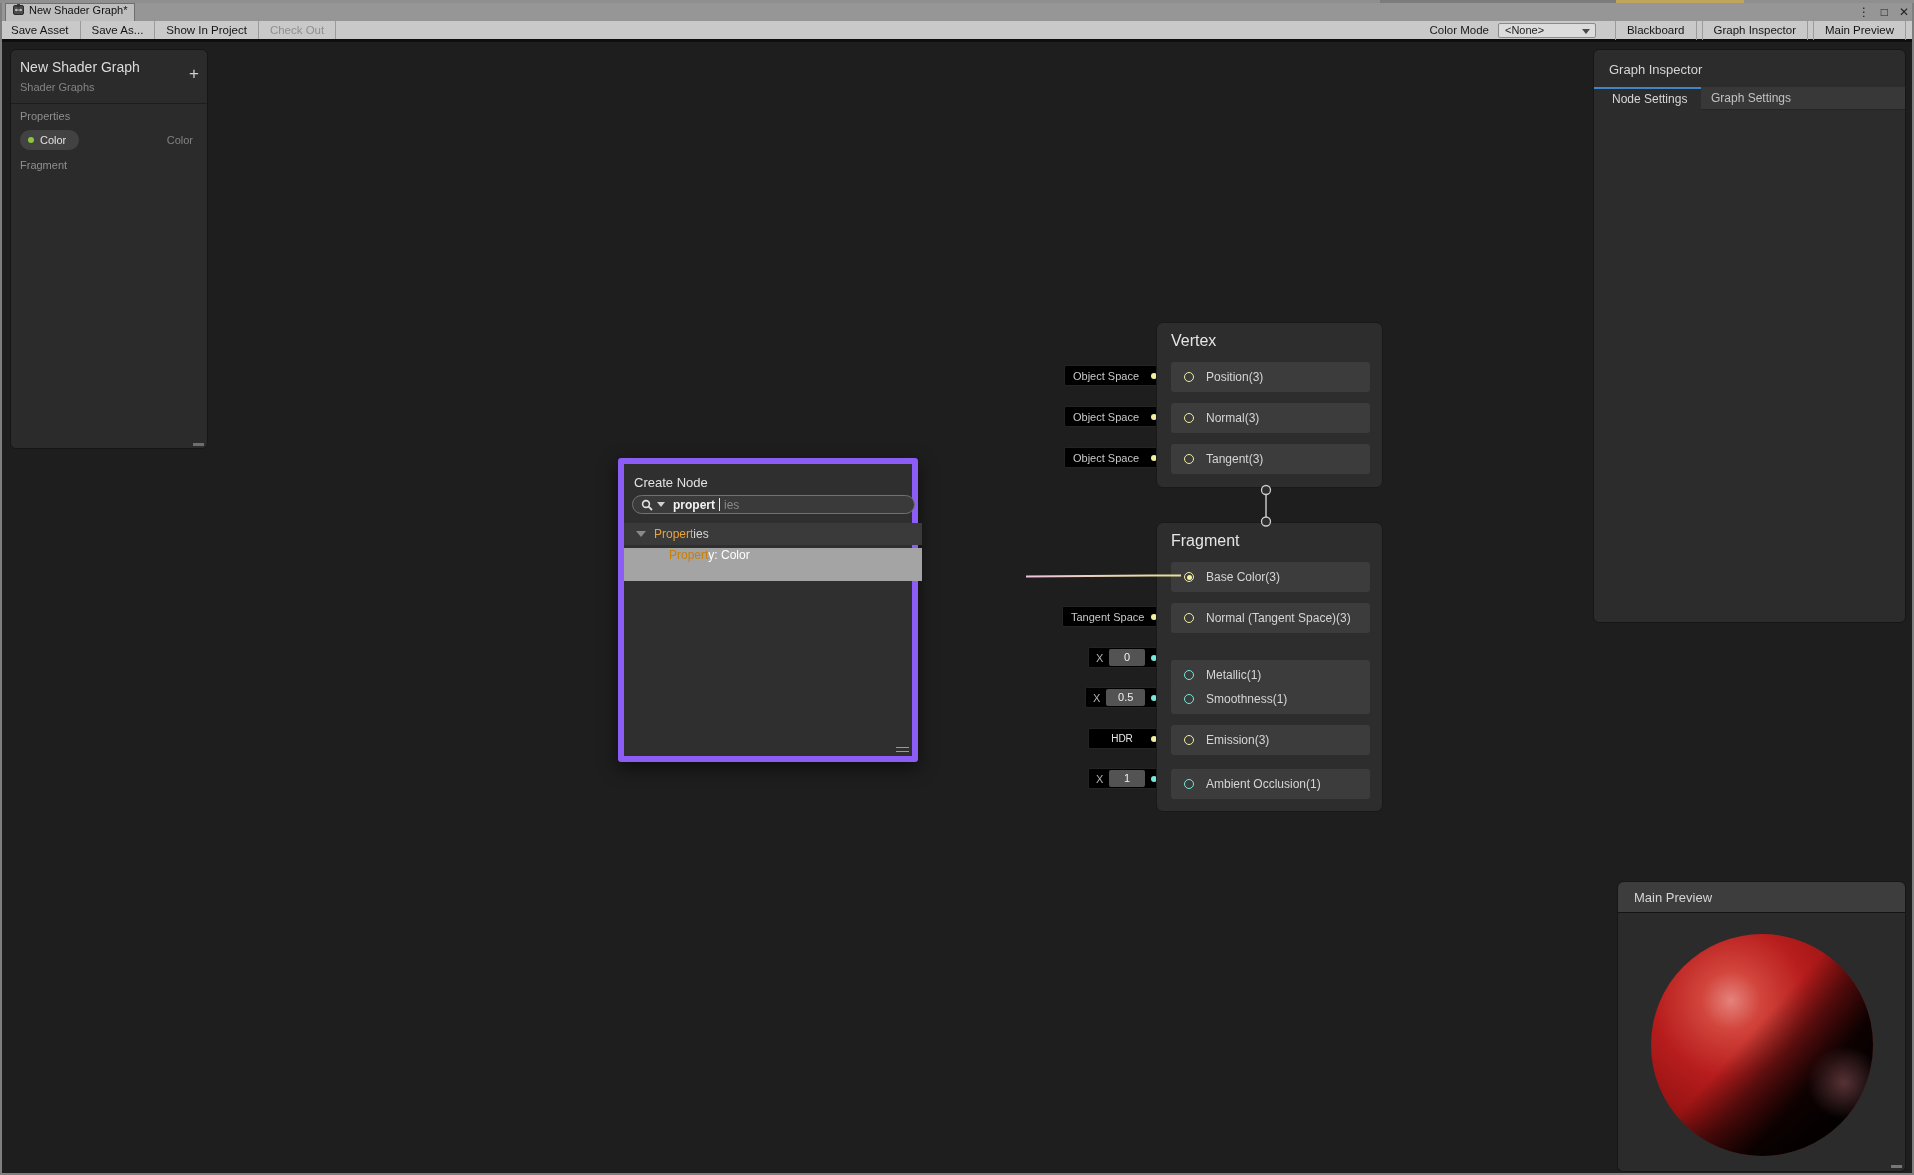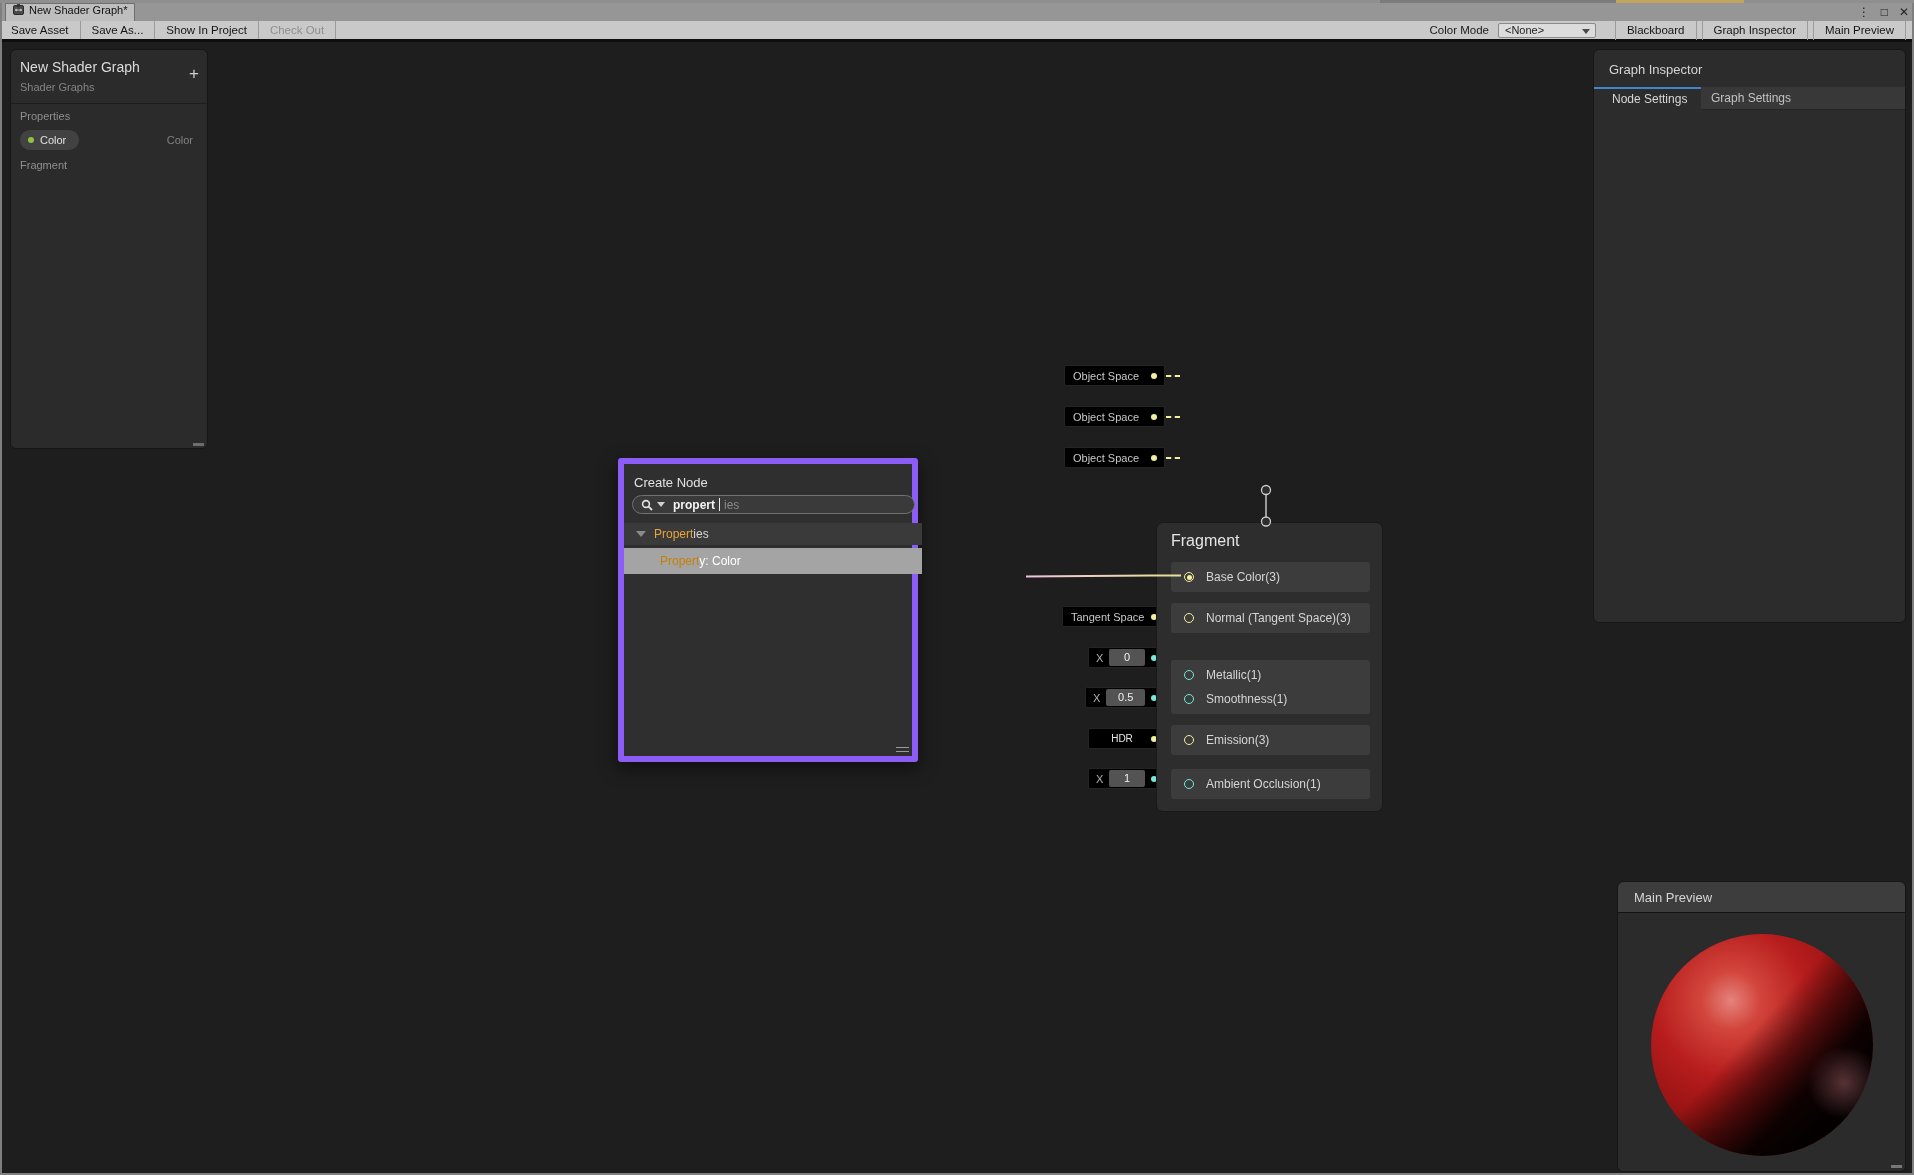--- a/index.html
+++ b/index.html
@@ -102,22 +102,22 @@
                border-radius:10px; display:flex; align-items:center; padding-left:8px; gap:4px; }
   .cd-search .caret-down { width:0; height:0; border-left:4px solid transparent; border-right:4px solid transparent;
                border-top:5px solid #CFCFCF; margin-right:4px; }
   .cd-typed { font-size:12px; font-weight:bold; color:#F4F4F4; }
   .cd-cursor { width:1px; height:13px; background:#EDEDED; }
   .cd-hint { font-size:12px; color:#8A8A8A; }
   .cd-cat { left:0; top:59px; width:298px; height:22px; background:#3A3A3A; display:flex; align-items:center;
             padding-left:12px; gap:8px; font-size:12px; }
   .cd-tri { width:0; height:0; border-left:5px solid transparent; border-right:5px solid transparent;
             border-top:6px solid #8A8A8A; }
-  .cd-res { left:0; top:84px; width:298px; height:26px; background:#A4A4A4; display:flex; align-items:center;
-            padding-left:36px; font-size:12px; }
+  .cd-res { left:0; top:84px; width:298px; height:33px; background:#A4A4A4; display:flex; 
+            padding-left:45px; font-size:12px; }
   .match-orange { color:#E8A33B; }
   .match-orange-lt { color:#C97F06; }
   .rest-lt { color:#D8D8D8; }
   .rest-wh { color:#FFFFFF; }
   .cd-rsz { right:3px; bottom:4px; width:13px; height:5px;
             border-top:1px solid #9A9A9A; border-bottom:1px solid #9A9A9A; }
 
   svg.wires { left:0; top:0; width:1914px; height:1175px; z-index:12; pointer-events:none; }
   .border-strip { background:#7F7F7F; z-index:40; }
 </style>
@@ -189,20 +189,35 @@
     <div class="abs bb-pill">
       <span class="bb-pill-dot" style="background: rgb(140, 198, 63);"></span>
       <span>Color</span>
     </div>
     <div class="abs bb-type">Color</div>
     <div class="abs bb-sec" style="top:109px;">Fragment</div>
     <div class="rsz" style="right:3px;bottom:2px;width:11px;height:3px;"></div>
   </div>
 
 
+  <div class="abs node" style="left:1156px;top:322px;width:227px;height:166px;z-index:10;">
+    <div class="abs node-title">Vertex</div>
+    <div class="abs node-row" style="top: 39px; color: rgb(242, 239, 160);">
+      <span class="port"></span>
+      <span class="row-label">Position(3)</span>
+    </div>
+    <div class="abs node-row" style="top: 80px; color: rgb(242, 239, 160);">
+      <span class="port"></span>
+      <span class="row-label">Normal(3)</span>
+    </div>
+    <div class="abs node-row" style="top: 121px; color: rgb(242, 239, 160);">
+      <span class="port"></span>
+      <span class="row-label">Tangent(3)</span>
+    </div>
+  </div>
 
   <div class="abs chip" style="left: 1064px; top: 365px; width: 101px; color: rgb(242, 239, 160);">
     <span class="chip-label" style="color:#C9C9C9;">Object Space</span>
     <span class="cdot"></span>
   </div>
   <div class="abs dash" style="left:1166px;top:375px;color:#F2EFA0;"></div>
   <div class="abs chip" style="left: 1064px; top: 406px; width: 101px; color: rgb(242, 239, 160);">
     <span class="chip-label" style="color:#C9C9C9;">Object Space</span>
     <span class="cdot"></span>
   </div>

